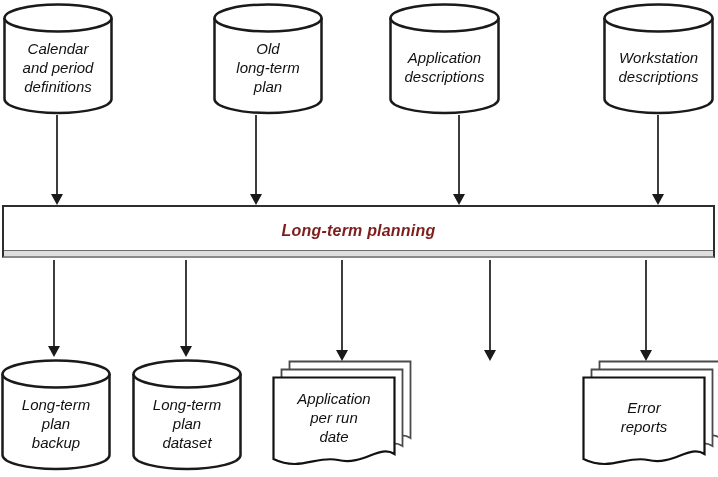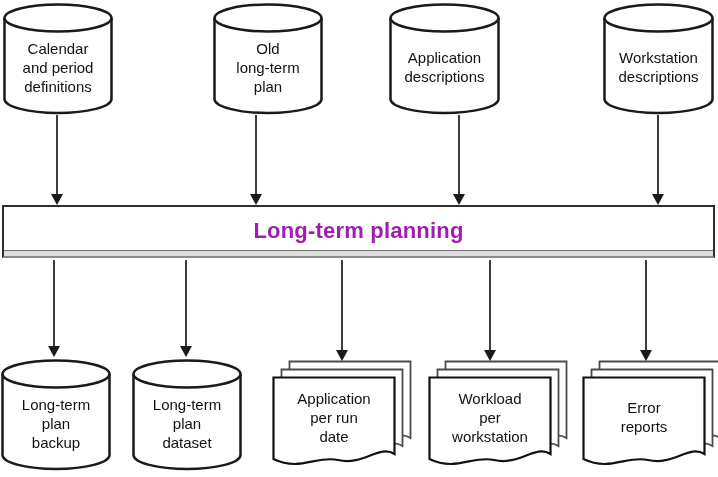--- a/index.html
+++ b/index.html
@@ -3,20 +3,21 @@
 <meta charset="utf-8">
 <style>
   html, body { margin: 0; padding: 0; background: #ffffff; }
   .canvas {
     position: relative;
     width: 718px;
     height: 477px;
     background: #ffffff;
     font-family: "Liberation Sans", sans-serif;
     overflow: hidden;
+    font-style: italic;
   }
   .node { position: absolute; }
   .node .label {
     position: absolute;
     left: 0; right: 0;
     display: flex;
     align-items: center;
     justify-content: center;
     text-align: center;
     white-space: pre-line;
@@ -38,23 +39,23 @@
     justify-content: center;
   }
   .process-box .bevel {
     position: absolute;
     left: 0; right: 0; bottom: 0;
     height: 5px;
     background: #dedede;
     border-top: 1px solid #6f6f6f;
   }
   .process-title {
-    font-size: 22px;
+    font-size: 16px;
     font-weight: bold;
-    color: #a21caf;
+    color: #7f1d1d;
     letter-spacing: 0.2px;
     margin-bottom: 2px;
   }
   svg.shape { display: block; }
   .overlay { position: absolute; left: 0; top: 0; pointer-events: none; }
 </style>
 </head>
 <body>
 
 <div class="canvas">
@@ -132,36 +133,20 @@
       </g>
       <g transform="translate(0,16)">
         <path d="M1.5,1.5 L122.5,1.5 L122.5,78 C107,68 92,90 66,84 C45,79 28,96 1.5,83 Z" fill="#ffffff" stroke="#111111" stroke-width="2.2"></path>
       </g>
     </svg>
     <div class="label">Application
 per run
 date</div>
   </div>
 
-  <div class="node docs" style="left:428px; top:360px;">
-    <svg class="shape" width="140" height="112" viewBox="0 0 140 112">
-      <g transform="translate(16,0)">
-        <path d="M1.5,1.5 L122.5,1.5 L122.5,78 C107,68 92,90 66,84 C45,79 28,96 1.5,83 Z" fill="#ffffff" stroke="#4a4a4a" stroke-width="1.8"></path>
-      </g>
-      <g transform="translate(8,8)">
-        <path d="M1.5,1.5 L122.5,1.5 L122.5,78 C107,68 92,90 66,84 C45,79 28,96 1.5,83 Z" fill="#ffffff" stroke="#4a4a4a" stroke-width="1.8"></path>
-      </g>
-      <g transform="translate(0,16)">
-        <path d="M1.5,1.5 L122.5,1.5 L122.5,78 C107,68 92,90 66,84 C45,79 28,96 1.5,83 Z" fill="#ffffff" stroke="#111111" stroke-width="2.2"></path>
-      </g>
-    </svg>
-    <div class="label">Workload
-per
-workstation</div>
-  </div>
 
   <div class="node docs" style="left:582px; top:360px;">
     <svg class="shape" width="140" height="112" viewBox="0 0 140 112">
       <g transform="translate(16,0)">
         <path d="M1.5,1.5 L122.5,1.5 L122.5,78 C107,68 92,90 66,84 C45,79 28,96 1.5,83 Z" fill="#ffffff" stroke="#4a4a4a" stroke-width="1.8"></path>
       </g>
       <g transform="translate(8,8)">
         <path d="M1.5,1.5 L122.5,1.5 L122.5,78 C107,68 92,90 66,84 C45,79 28,96 1.5,83 Z" fill="#ffffff" stroke="#4a4a4a" stroke-width="1.8"></path>
       </g>
       <g transform="translate(0,16)">

